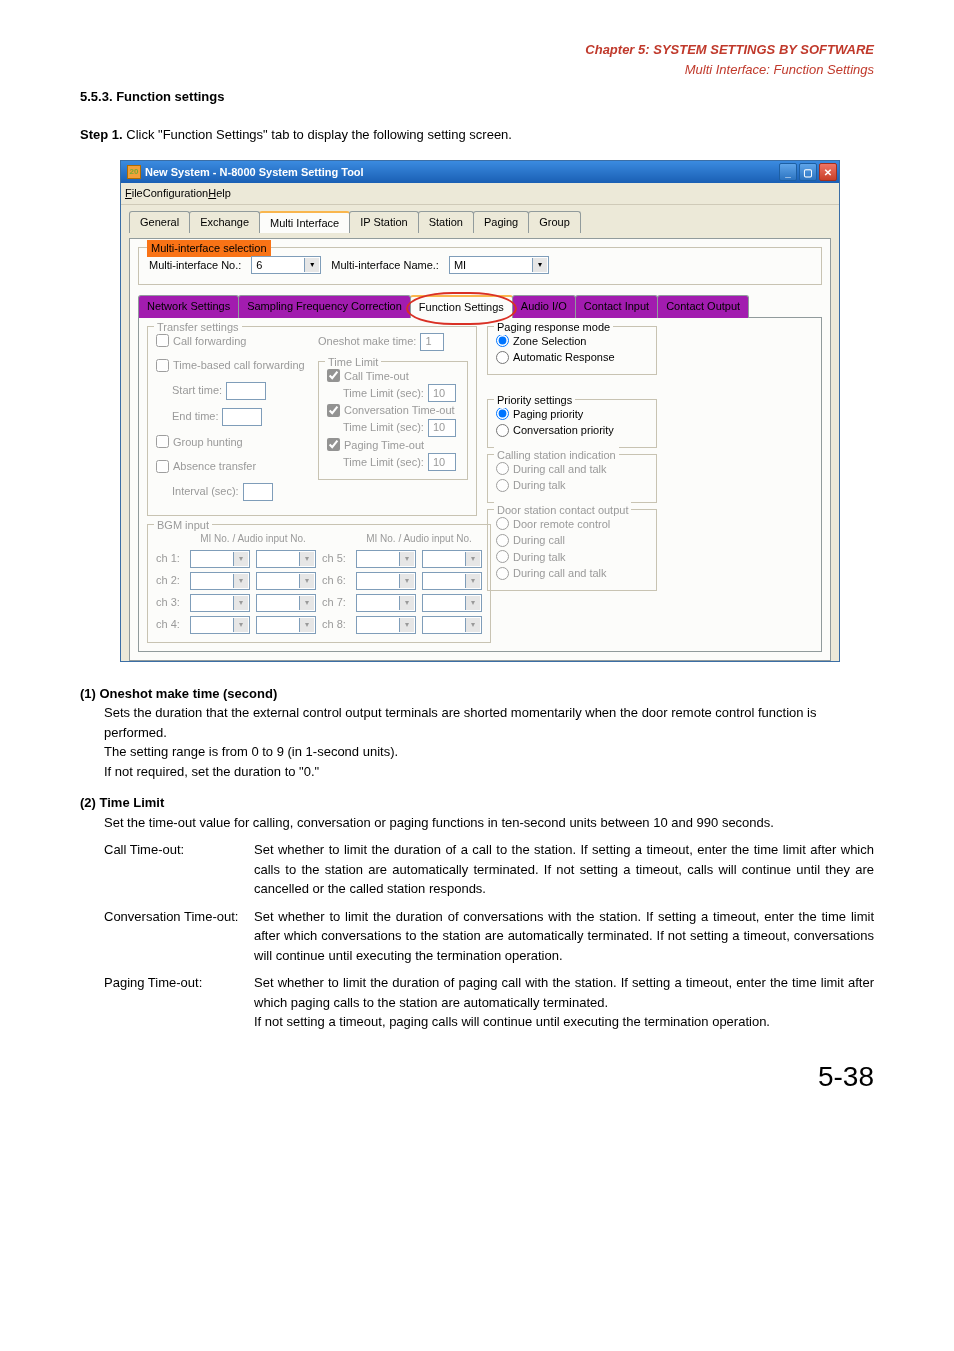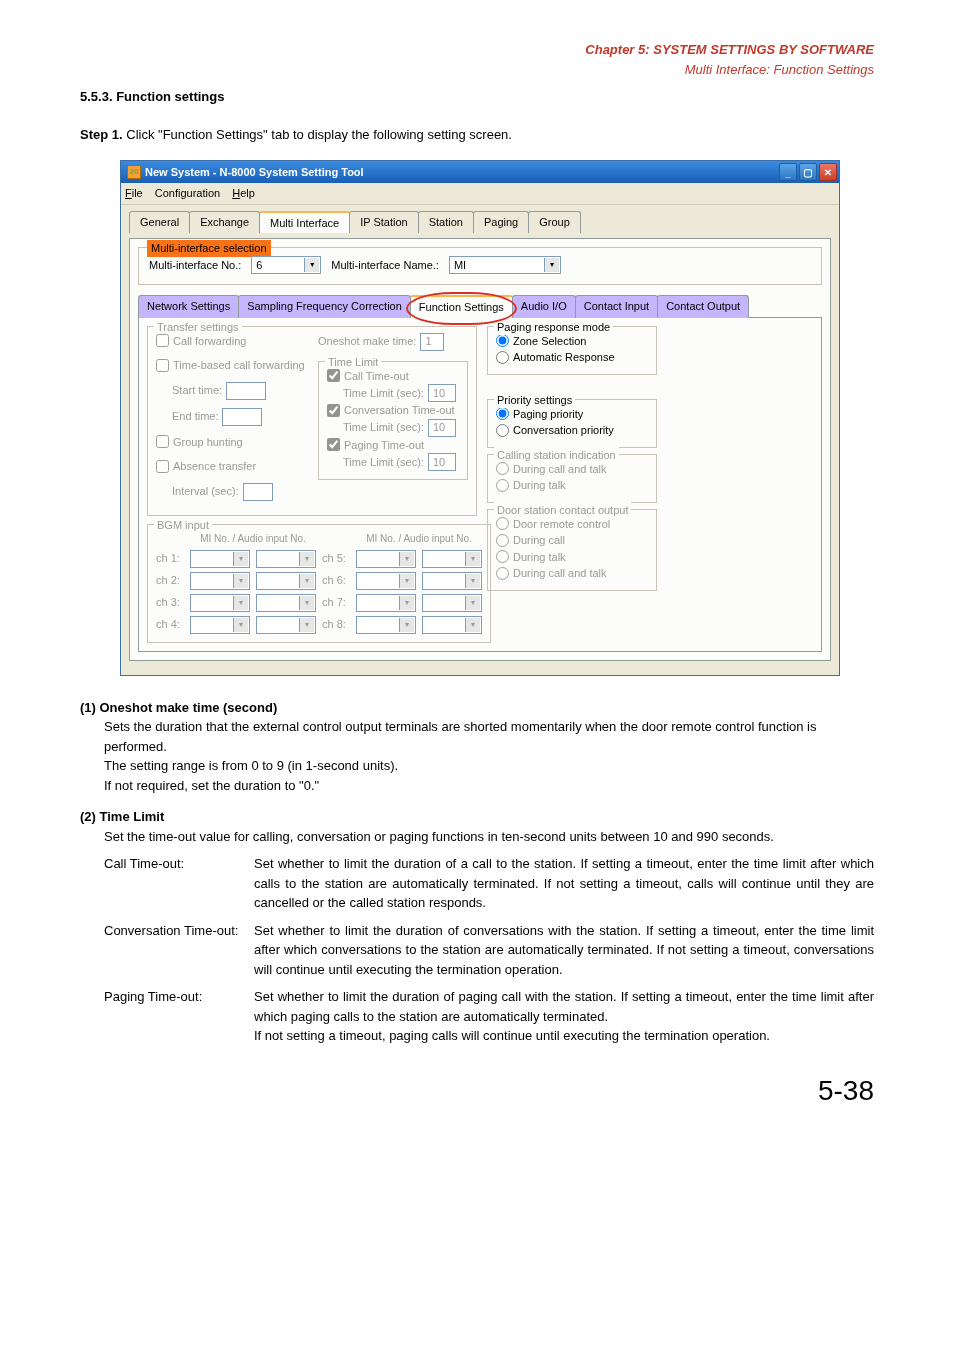--- a/index.html
+++ b/index.html
@@ -66,28 +66,28 @@
     background: linear-gradient(#5fa5ea,#2b73c0);
     border-radius:2px;
     color:#fff; font-weight:bold;
     display:flex;align-items:center;justify-content:center;
     font-size:10px;
   }
   .title-btn.close { background: linear-gradient(#f07565,#c84029); border-color:#a03020;}
   .menubar {
     background:#ece9d8;
     padding:2px 4px;
-    display:flex; gap:12px;
+    display:flex; 
     border-bottom:1px solid #cfcab8;
   }
   .menubar span { cursor:default; }
   .menubar span u { text-decoration: underline; }
 
   .outer-content {
-    padding:6px 8px 14px 8px;
+    padding:6px 8px 0 8px;
   }
   .tabrow { display:flex; margin-bottom:6px;}
   .tab {
     border:1px solid #919b9c;
     border-bottom:none;
     background:#ece9d8;
     padding:2px 10px;
     margin-right:-1px;
     border-radius:3px 3px 0 0;
     cursor:default;
@@ -126,21 +126,21 @@
     display:flex; align-items:center; justify-content:center; font-size:8px;
   }
   .subtabrow { display:flex; margin-top:10px; }
   .subtab {
     border:1px solid #919b9c;
     border-bottom:none;
     padding:2px 8px;
     margin-right:-1px;
     border-radius:3px 3px 0 0;
     font-size:11px;
-    background:#c4b5fd;
+    background:#a21caf;
   }
   .subtab.active { background:#fcfcfa; border-top:2px solid #f9b64e; z-index:2; position:relative;}
   .subcontent {
     border:1px solid #919b9c;
     padding:8px;
     background:#fcfcfa;
     margin-top:-1px;
     display:flex;
     gap:10px;
     flex-wrap:wrap;
@@ -238,21 +238,21 @@
         <div class="tab">Group</div>
       </div>
 
       <div class="tabcontent">
         <div class="groupbox">
           <span class="legend">Multi-interface selection</span>
           <div class="mi-row">
             <label>Multi-interface No.:</label>
             <span class="combo" style="width:70px">6</span>
             <label>Multi-interface Name.:</label>
-            <span class="combo" style="width:112px">MI</span>
+            <span class="combo" style="width:100px">MI</span>
           </div>
         </div>
 
         <div class="subtabrow">
           <div class="subtab">Network Settings</div>
           <div class="subtab">Sampling Frequency Correction</div>
           <div class="subtab active redcircle">Function Settings</div>
           <div class="subtab">Audio I/O</div>
           <div class="subtab">Contact Input</div>
           <div class="subtab">Contact Output</div>

